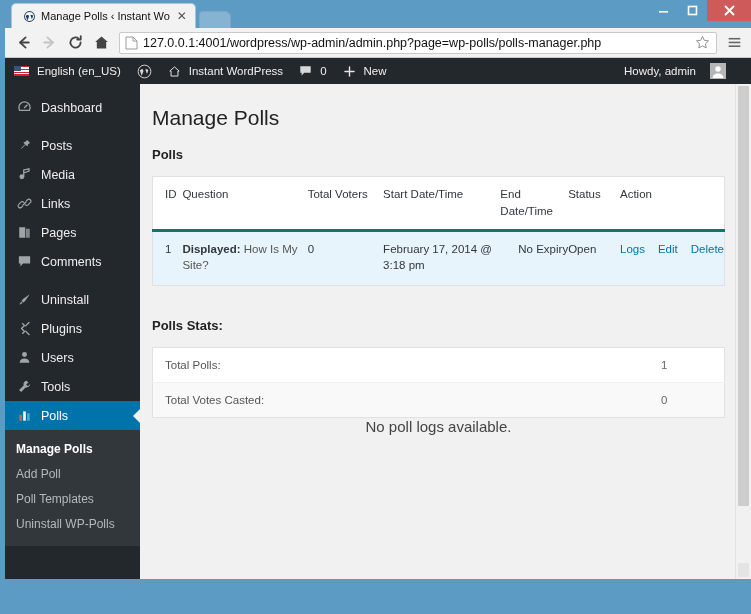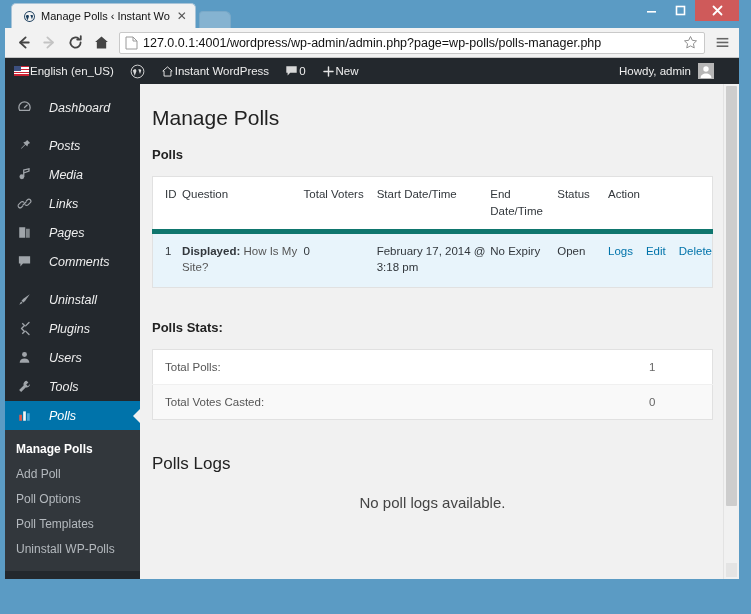--- a/index.html
+++ b/index.html
@@ -7,21 +7,21 @@
     width: 751px; height: 614px;
     font-family: "Liberation Sans", sans-serif;
     overflow: hidden;
     background: #5b9bc4;
   }
 
   
   .window {
     position: absolute; inset: 0;
     background: #5b9bc4;
-    padding: 0 12px 5px 5px;
+    padding: 0 0 5px 5px;
   }
 
   
   .titlebar {
     position: relative;
     height: 28px;
     background: #5b9bc4;
   }
   .win-controls {
     position: absolute; top: 0; right: 0;
@@ -126,21 +126,21 @@
   .adminbar {
     height: 26px;
     background: #23282d;
     color: #eeeeee;
     display: flex; align-items: center;
     font-size: 11.5px;
     flex: 0 0 26px;
     padding-right: 17px;
   }
   .ab-item {
-    display: flex; align-items: center; gap: 1px;
+    display: flex; align-items: center; gap: 8px;
     padding: 0 8px; height: 26px; color: #eee; cursor: pointer;
     white-space: nowrap;
   }
   .ab-item:first-child { padding-left: 9px; }
   .ab-spacer { flex: 1; }
   .flag {
     width: 15px; height: 10px;
     background: linear-gradient(#c23 0 14%, #fff 14% 28%, #c23 28% 42%, #fff 42% 56%, #c23 56% 70%, #fff 70% 84%, #c23 84% 100%);
     position: relative; display: inline-block;
   }
@@ -161,27 +161,26 @@
   .sidebar {
     width: 135px; flex: 0 0 135px;
     background: #23282d;
     color: #eee;
     font-size: 12.5px;
     padding-top: 0;
     overflow: hidden;
   }
   .menu-item {
     display: flex; align-items: center;
-    gap: 16px;
+    gap: 8px;
     height: 29px;
     padding-left: 11px;
     color: #eeeeee;
     cursor: pointer;
     position: relative;
-    font-style: italic;
   }
   .menu-item .mi-icon {
     width: 17px; flex: 0 0 17px;
     display: flex; align-items: center; justify-content: center;
     color: #a0a5aa;
   }
   .menu-item.active {
     background: #0073aa; color: #fff;
   }
   .menu-item.active .mi-icon { color: #fff; }
@@ -235,36 +234,36 @@
     font-size: 11.5px;
     color: #32373c;
   }
   table.wp-table thead th {
     text-align: left;
     font-weight: normal;
     color: #32373c;
     padding: 9px 0 9px 0;
     vertical-align: top;
     line-height: 1.45;
-    border-bottom: 5px solid #0f766e;
+    border-bottom: 3px solid #0f766e;
     background: #fff;
     font-size: 11.5px;
   }
   table.wp-table tbody td {
     padding: 9px 0 11px 0;
     vertical-align: top;
     line-height: 1.45;
     background: #e8f4fb;
     font-size: 11.5px;
   }
   .col-id     { width: 30px; padding-left: 12px !important; }
   .col-q      { width: 126px; }
   .col-tv     { width: 76px; margin-top: 44px; }
   .col-sd     { width: 118px; }
-  .col-ed     { width: 68px; }
+  .col-ed     { width: 68px; text-align: right; }
   .col-st     { width: 52px; }
   .col-ac     { width: auto; }
   .q-strong { font-weight: bold; color: #32373c; }
   .q-rest   { font-weight: normal; color: #555; }
   .act-link { color: #0073aa; text-decoration: none; cursor: pointer; margin-right: 13px; }
   .act-link:last-child { margin-right: 0; }
 
   
   table.stats-table {
     width: 100%;
@@ -552,21 +551,20 @@
                 <rect x="8.2" y="4.5" width="3.6" height="12.5" fill="#f3f3f3"></rect>
                 <rect x="13.4" y="7" width="3.6" height="10" fill="#4aa7d6"></rect>
               </svg>
           </span>
           <span>Polls</span>
         </div>
 
         <div class="submenu">
           <div class="submenu-item current">Manage Polls</div>
           <div class="submenu-item">Add Poll</div>
-          <div class="submenu-item">Poll Options</div>
           <div class="submenu-item">Poll Templates</div>
           <div class="submenu-item">Uninstall WP-Polls</div>
         </div>
 
       </div>
 
       <div class="content">
         <div class="content-inner">
 
           <h1 class="page-title">Manage Polls</h1>
@@ -608,21 +606,20 @@
                 <td>Total Polls:</td>
                 <td class="val">1</td>
               </tr>
               <tr>
                 <td>Total Votes Casted:</td>
                 <td class="val">0</td>
               </tr>
             </tbody>
           </table>
 
-          <h2 class="logs-head" style="margin-top:34px;">Polls Logs</h2>
 
           <p class="logs-empty">No poll logs available.</p>
 
         </div>
 
         <div class="pagescroll">
           <div class="thumb"></div>
           <div class="btm"></div>
         </div>
       </div>

